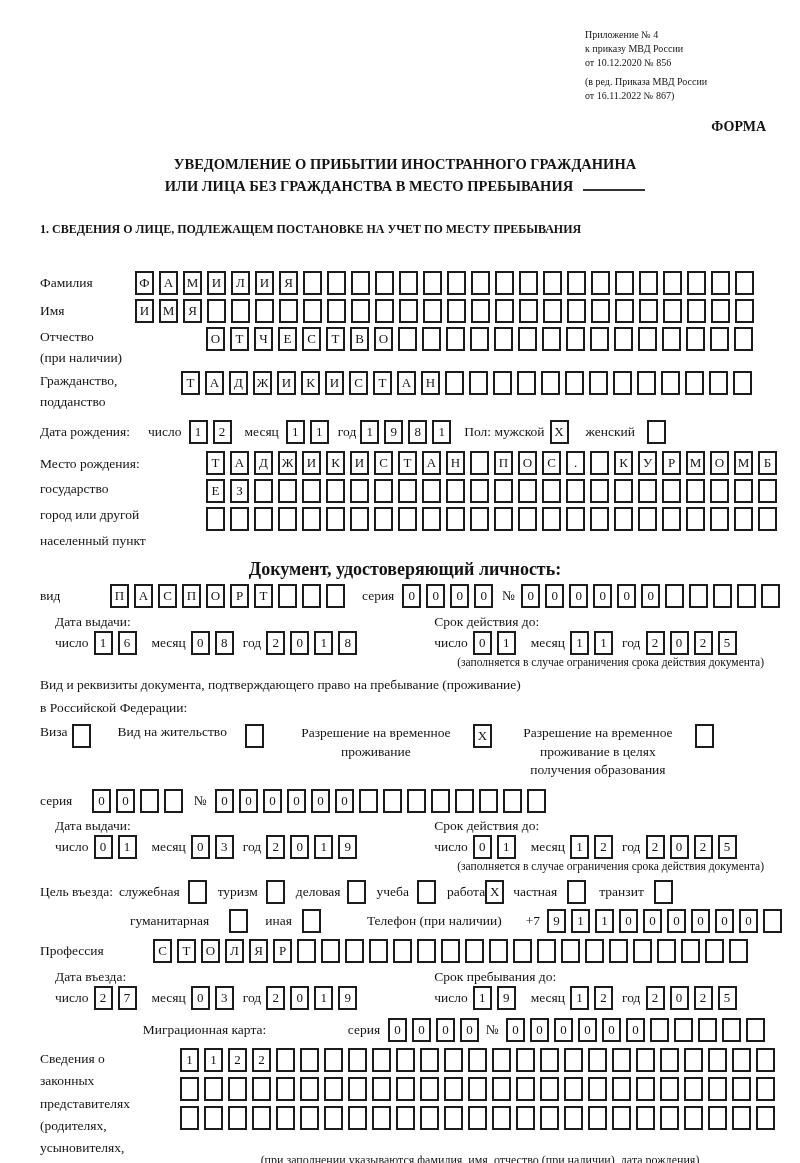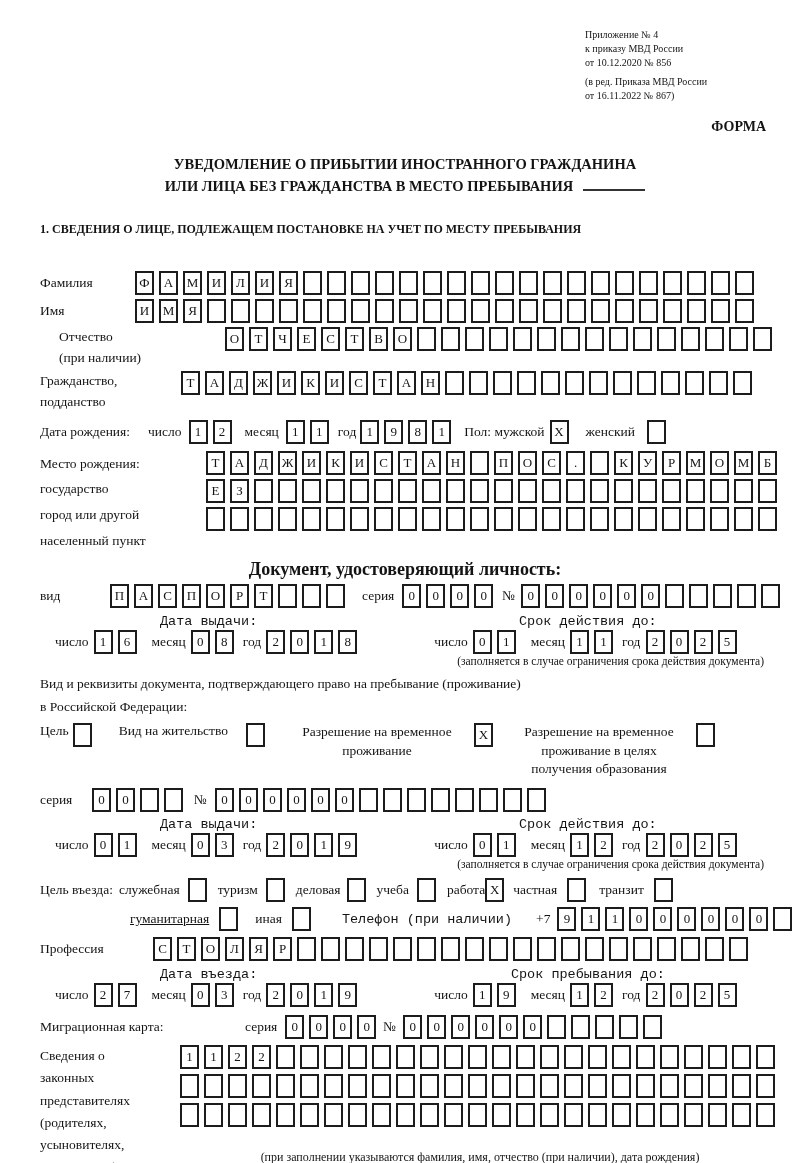--- a/index.html
+++ b/index.html
@@ -22,21 +22,21 @@
   .hdr-note p { margin:0; }
   .hdr-gap { height:5px; }
   .forma { text-align:right; font-weight:bold; font-size:14px; margin-top:16px; padding-right:4px; }
 
   .title { text-align:center; font-weight:bold; font-size:14.5px; line-height:1.55; margin-top:18px; }
   .blankline { display:inline-block; width:62px; border-bottom:2px solid #333; height:2px; margin-left:10px; vertical-align:baseline; }
 
   .sect { font-weight:bold; font-size:12px; margin-top:24px; }
 
   .labelcol { line-height:1.55; }
-  .datehead { text-align:center; margin-bottom:1px;font-family:Liberation Mono, monospace; }
+  .datehead { margin-bottom:1px; }
   .dateline { display:flex; align-items:center; }
   .dateline .lbl { margin-right:5px; }
   .note-r { text-align:right; font-size:11.5px; margin-top:1px; }
   .ctr { text-align:center; line-height:1.35; }
   .stack { display:flex; flex-direction:column; row-gap:4px; }
 </style>
 </head>
 <body>
 
 <div class="page">
@@ -117,21 +117,21 @@
         <span class="box"></span>
         <span class="box"></span>
         <span class="box"></span>
         <span class="box"></span>
         <span class="box"></span>
         <span class="box"></span>
       </span>
   </div>
 
   <div class="frow" style="margin-top:4px;align-items:flex-start;">
-    <span class="labelcol" style="flex:none;width:166px;margin-left:19px;">
+    <span class="labelcol" style="flex:none;width:166px;">
       <span>Отчество</span><br>
       <span>(при наличии)</span>
     </span>
     <span class="boxrow">
         <span class="box">О</span>
         <span class="box">Т</span>
         <span class="box">Ч</span>
         <span class="box">Е</span>
         <span class="box">С</span>
         <span class="box">Т</span>
@@ -394,21 +394,21 @@
     </div>
     <div class="note-r" style="padding-right:6px;">(заполняется в случае ограничения срока действия документа)</div>
   </div>
 
   <div style="margin-top:6px;line-height:1.7;">
     <div>Вид и реквизиты документа, подтверждающего право на пребывание (проживание)</div>
     <div>в Российской Федерации:</div>
   </div>
 
   <div class="frow" style="margin-top:4px;align-items:flex-start;">
-    <span class="lbl" style="margin-right:4px;">Цель</span>
+    <span class="lbl" style="margin-right:4px;">Виза</span>
     <span class="boxrow">
         <span class="box"></span>
       </span>
     <span class="lbl" style="margin-left:22px;margin-right:18px;">Вид на жительство</span>
     <span class="boxrow">
         <span class="box"></span>
       </span>
     <span class="ctr" style="margin-left:18px;width:178px;">
       <span>Разрешение на временное</span><br>
       <span>проживание</span>
@@ -529,29 +529,29 @@
     <span class="boxrow">
         <span class="box"></span>
       </span>
     <span class="lbl" style="margin-left:8px;margin-right:10px;">транзит</span>
     <span class="boxrow">
         <span class="box"></span>
       </span>
   </div>
 
   <div class="frow" style="margin-top:5px;">
-    <span class="lbl" style="margin-left:90px;margin-right:10px;text-decoration:underline;">гуманитарная</span>
+    <span class="lbl" style="margin-left:90px;margin-right:20px;">гуманитарная</span>
     <span class="boxrow">
         <span class="box"></span>
       </span>
     <span class="lbl" style="margin-left:12px;margin-right:10px;">иная</span>
     <span class="boxrow">
         <span class="box"></span>
       </span>
-    <span class="lbl" style="margin-left:26px;font-family:Liberation Mono, monospace;">Телефон (при наличии)</span>
+    <span class="lbl" style="margin-left:41px;">Телефон (при наличии)</span>
     <span class="lbl" style="margin-left:24px;margin-right:7px;">+7</span>
     <span class="boxrow">
         <span class="box">9</span>
         <span class="box">1</span>
         <span class="box">1</span>
         <span class="box">0</span>
         <span class="box">0</span>
         <span class="box">0</span>
         <span class="box">0</span>
         <span class="box">0</span>
@@ -633,21 +633,21 @@
               <span class="box">2</span>
               <span class="box">0</span>
               <span class="box">2</span>
               <span class="box">5</span>
             </span>
         </div>
       </div>
     </div>
   </div>
 
-  <div class="frow" style="margin-top:8px;">
+  <div class="frow" style="margin-top:8px;justify-content:flex-end;">
     <span class="lbl" style="flex:none;width:205px;">Миграционная карта:</span>
     <span class="lbl" style="margin-right:8px;">серия</span>
     <span class="boxrow">
         <span class="box">0</span>
         <span class="box">0</span>
         <span class="box">0</span>
         <span class="box">0</span>
       </span>
     <span class="lbl" style="margin-left:2px;margin-right:7px;">№</span>
     <span class="boxrow">

